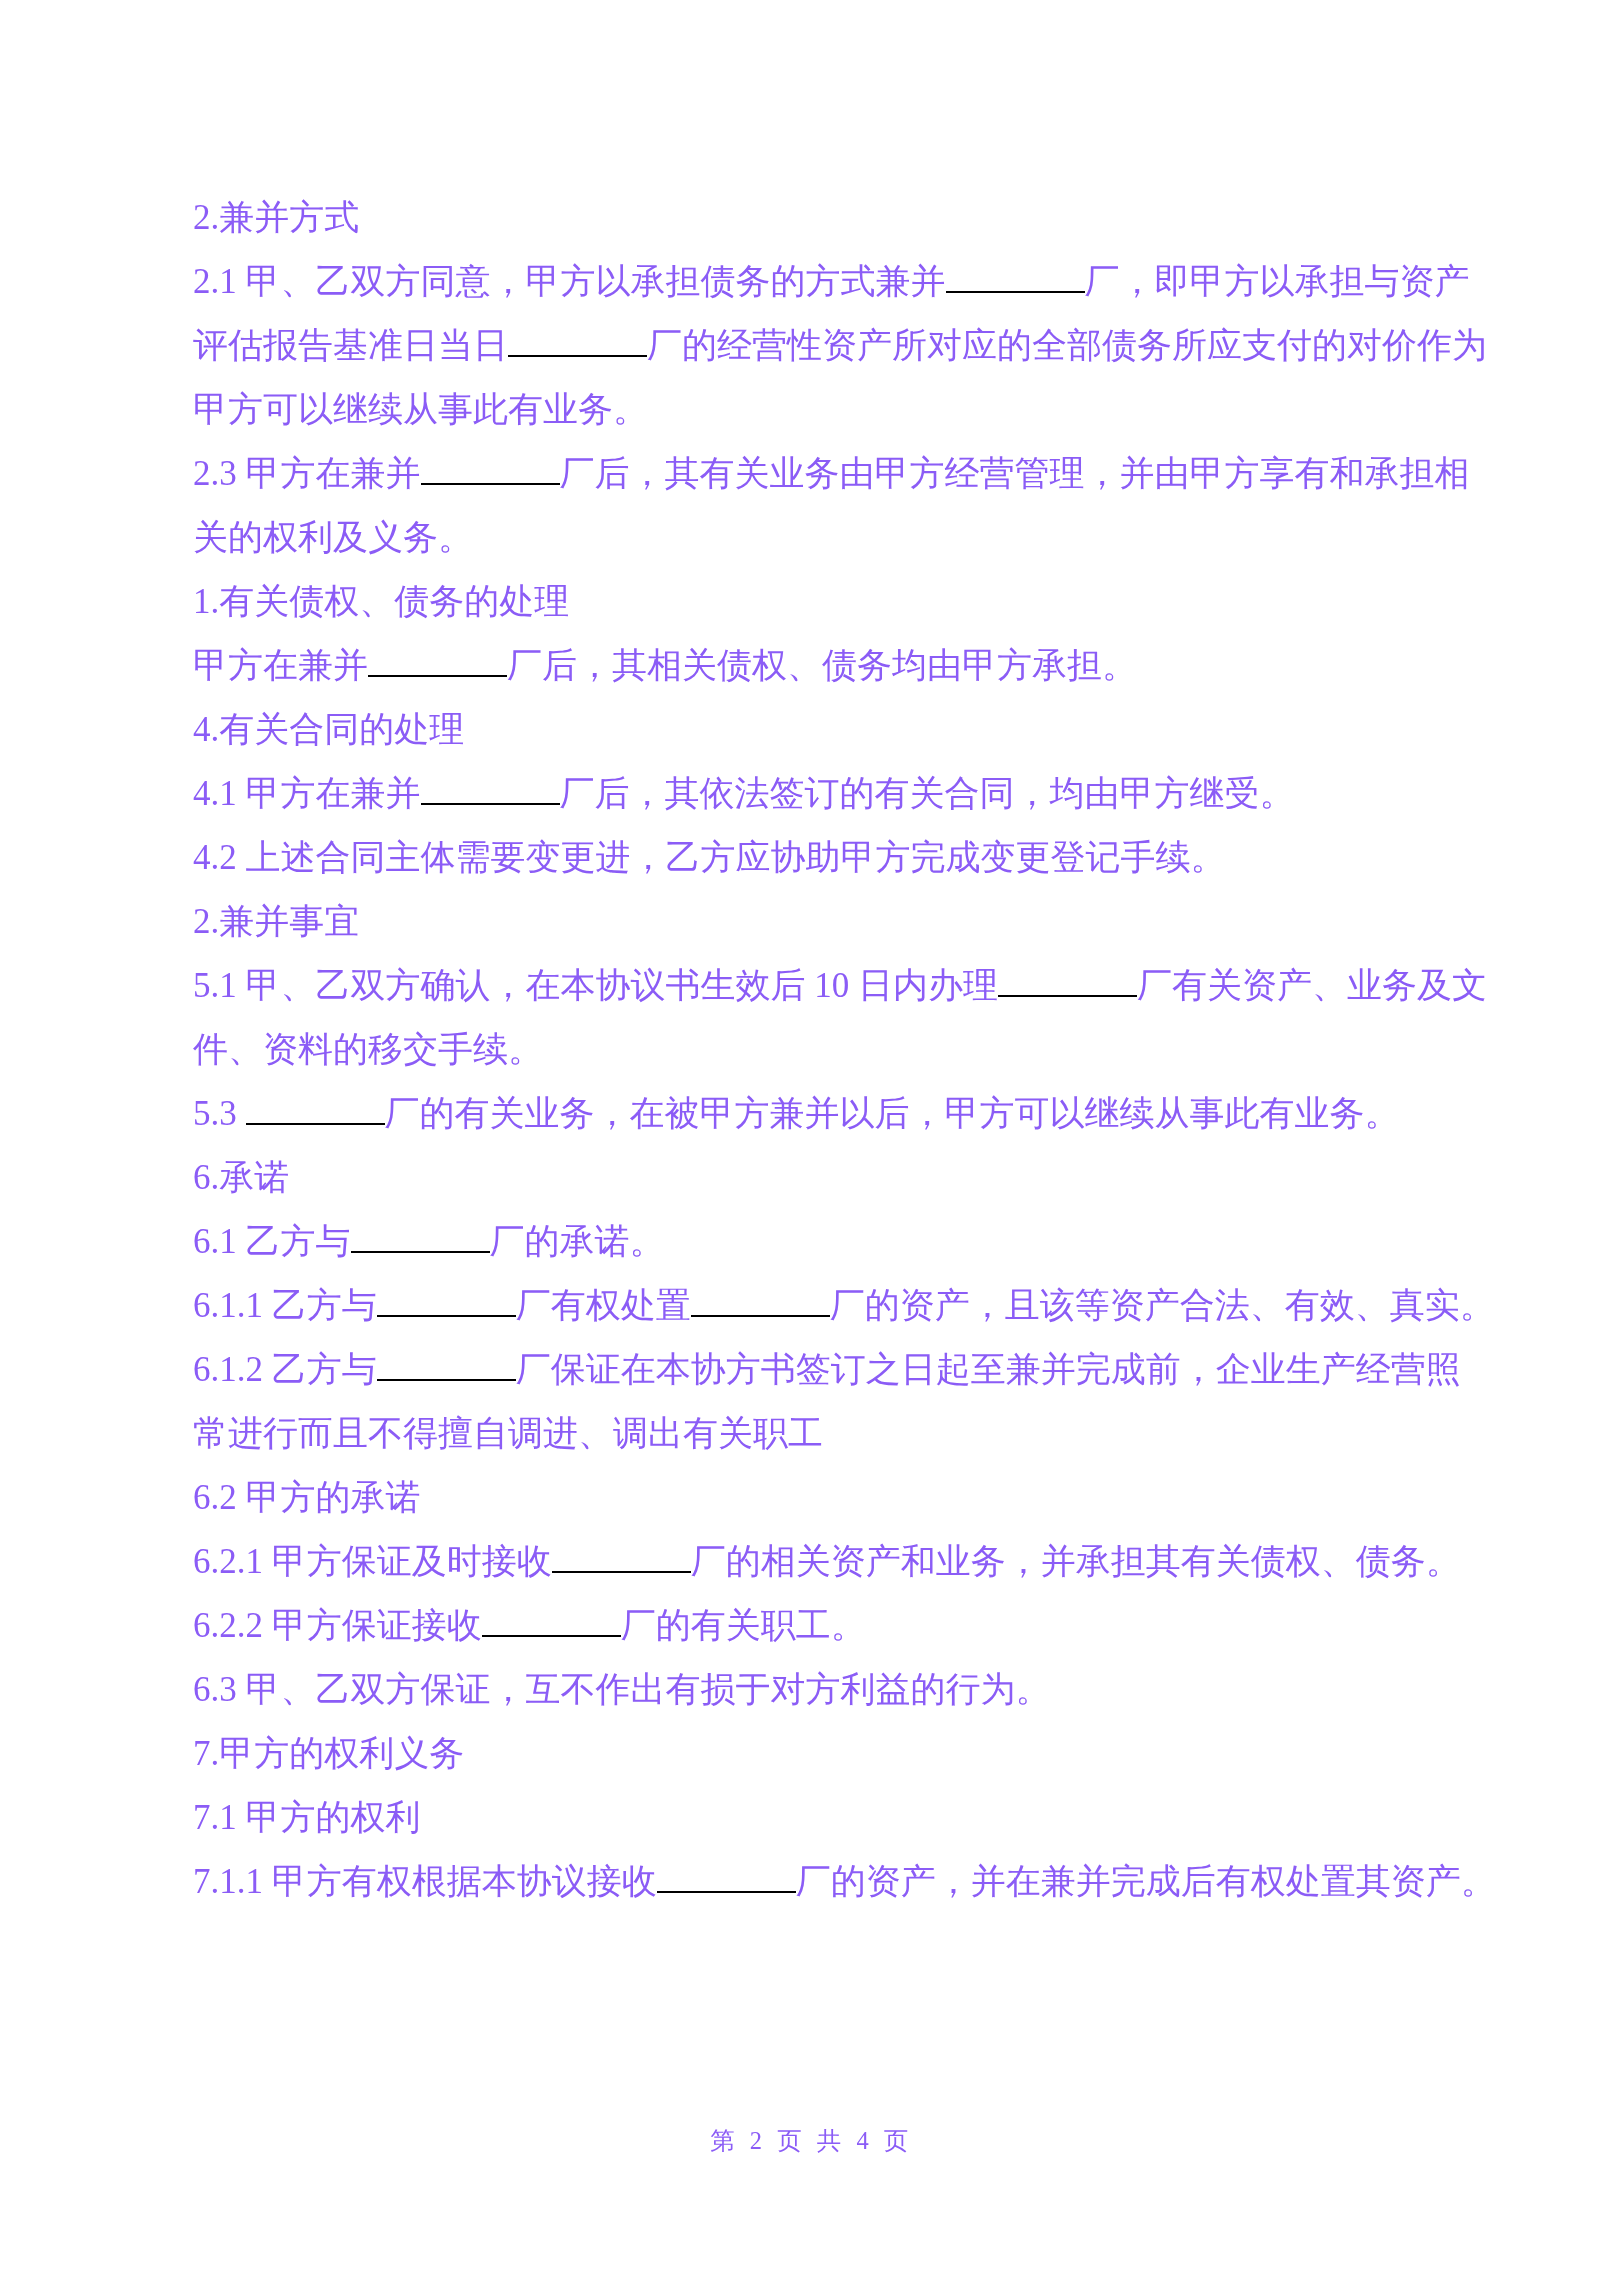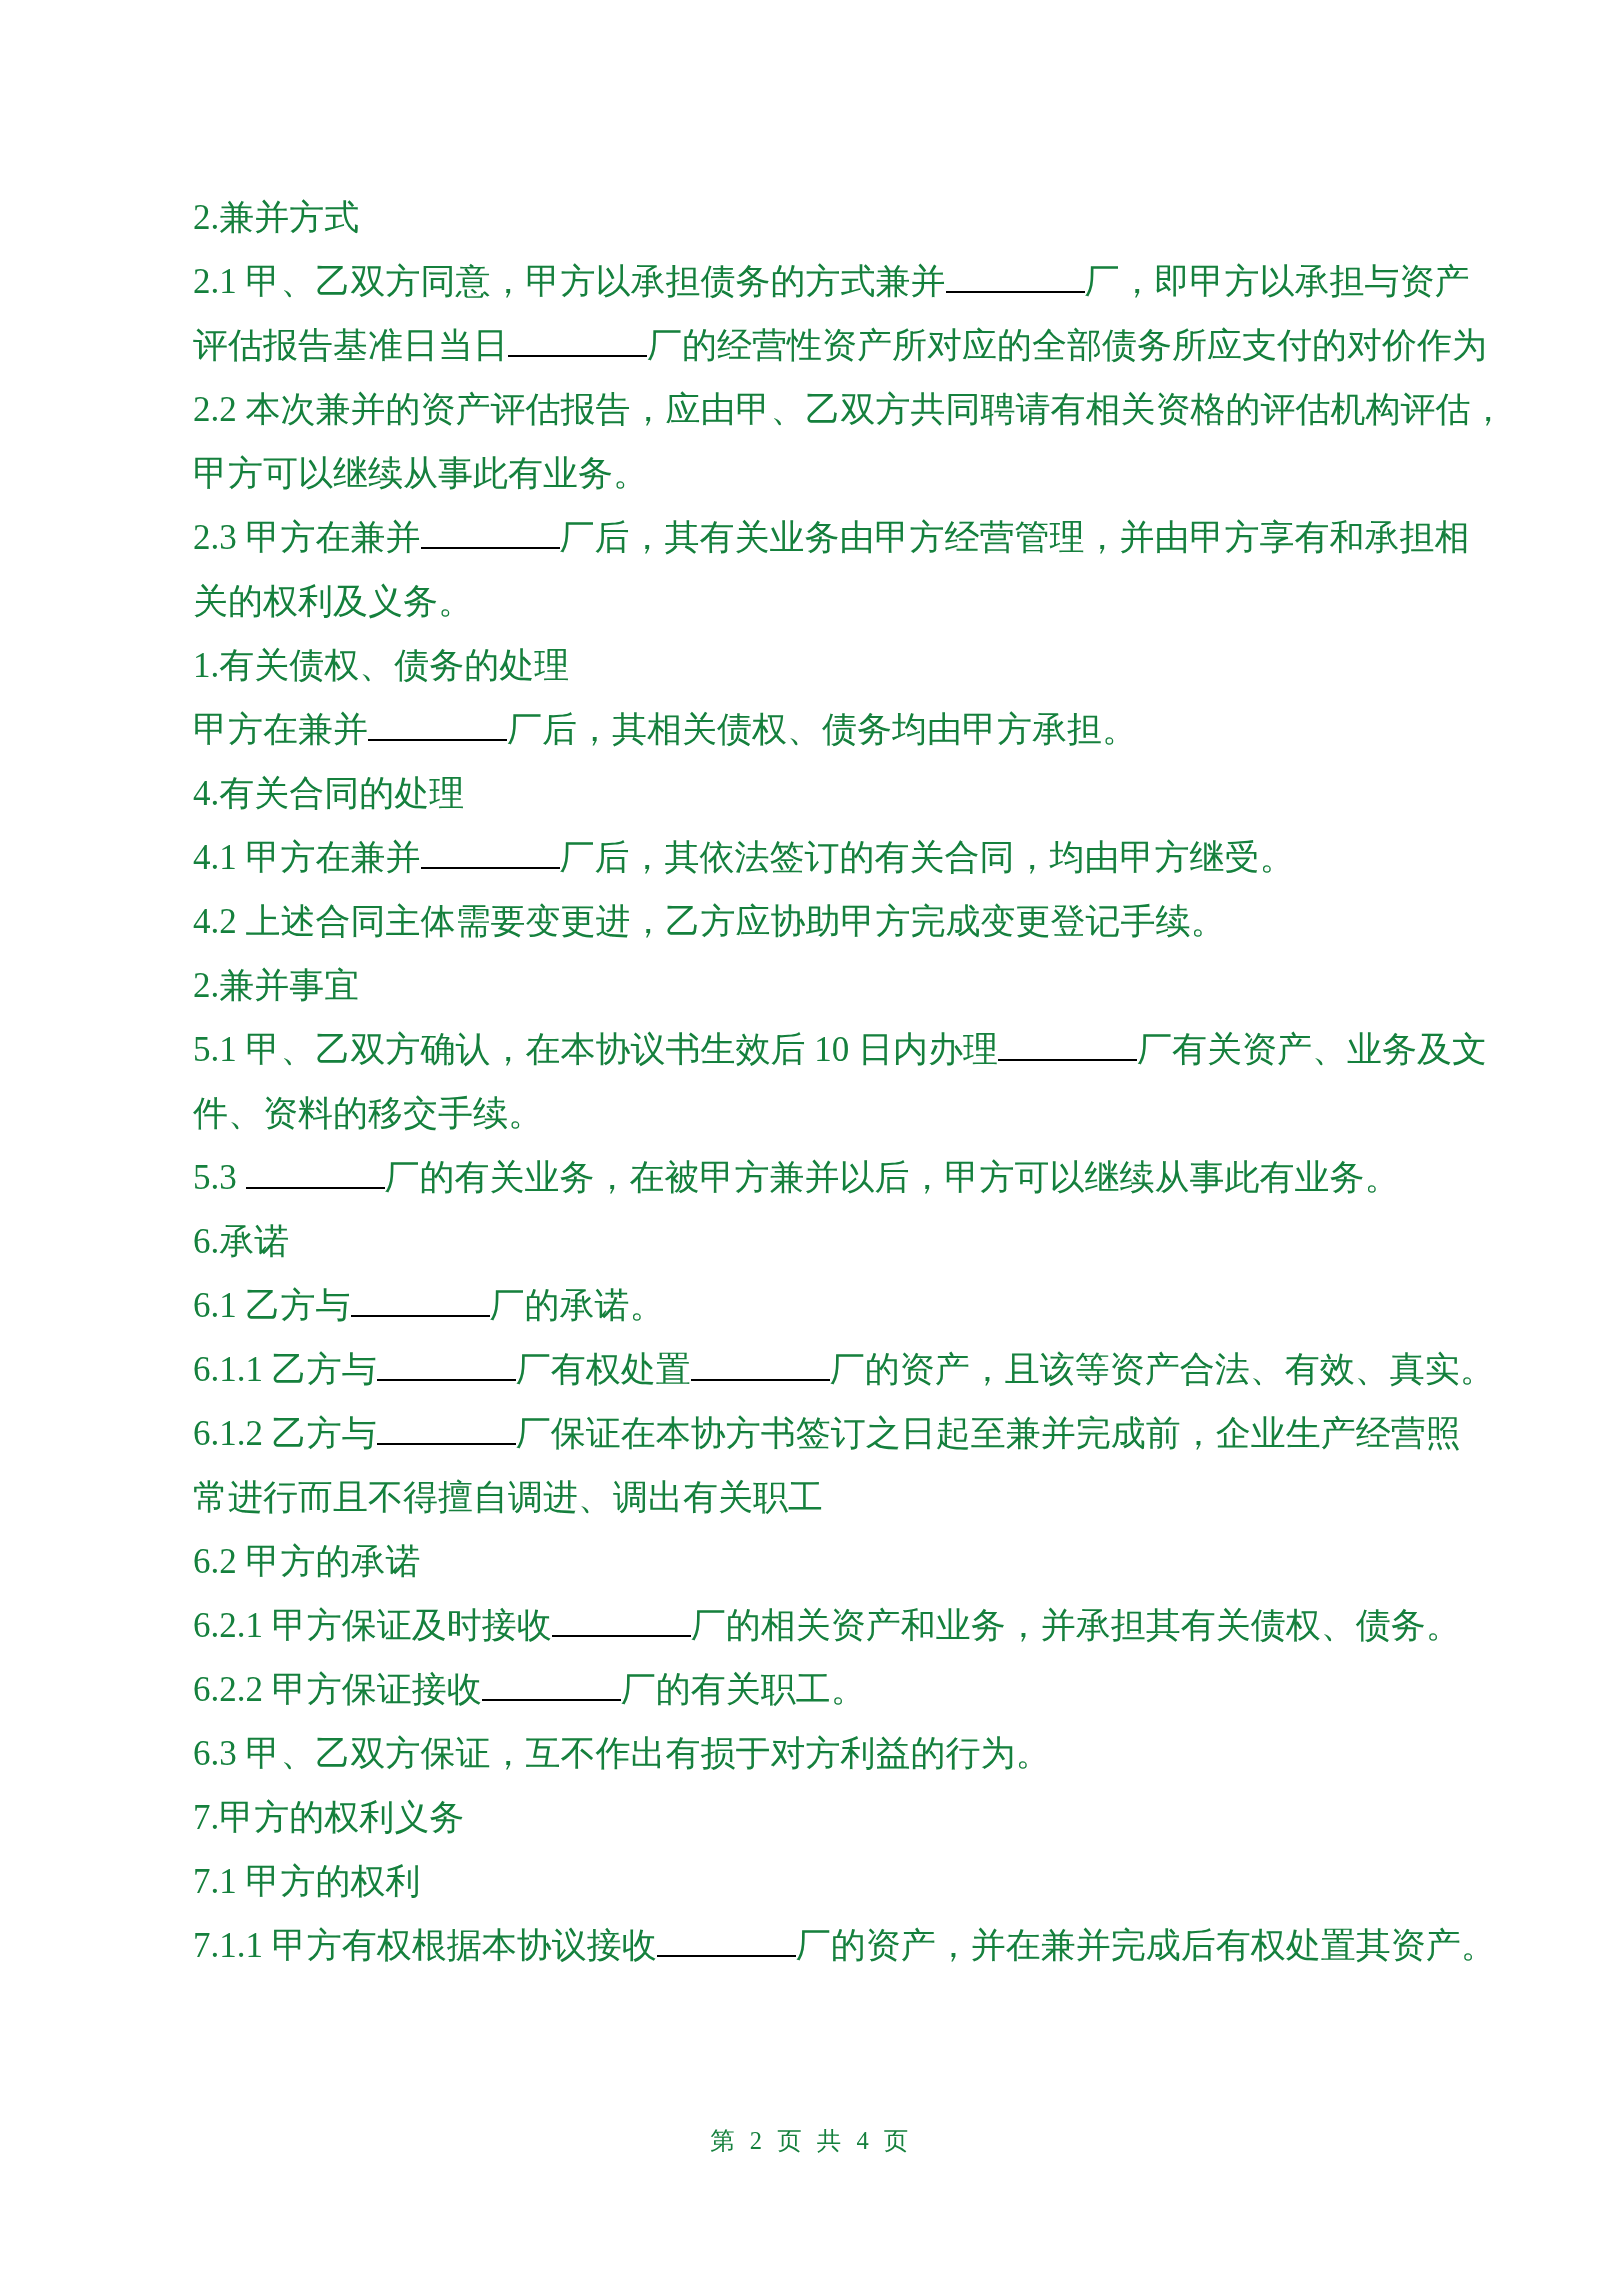--- a/index.html
+++ b/index.html
@@ -5,21 +5,21 @@
   html, body {
     margin: 0;
     padding: 0;
     background: #ffffff;
   }
   .page {
     position: relative;
     width: 1623px;
     height: 2217px;
     background: #ffffff;
-    color: #15803d;
+    color: #8b5cf6;
     font-family: "Liberation Serif", "DejaVu Serif", serif;
     overflow: hidden;
   }
   .doc {
     position: absolute;
     left: 193px;
     top: 186px;
     width: 1242px;
   }
   .para {
@@ -64,21 +64,20 @@
 <div class="page">
   <div class="doc">
       <div class="para">
         <div class="line">2.兼并方式</div>
       </div>
       <div class="para">
         <div class="line full">2.1 甲、乙双方同意，甲方以承担债务的方式兼并<span class="blank" style="width: 139px;"></span>厂，即甲方以承担与资产</div>
         <div class="line full">评估报告基准日当日<span class="blank" style="width: 139px;"></span>厂的经营性资产所对应的全部债务所应支付的对价作为</div>
       </div>
       <div class="para">
-        <div class="line full">2.2 本次兼并的资产评估报告，应由甲、乙双方共同聘请有相关资格的评估机构评估，</div>
         <div class="line">甲方可以继续从事此有业务。</div>
       </div>
       <div class="para">
         <div class="line full">2.3 甲方在兼并<span class="blank" style="width: 139px;"></span>厂后，其有关业务由甲方经营管理，并由甲方享有和承担相</div>
         <div class="line">关的权利及义务。</div>
       </div>
       <div class="para">
         <div class="line">1.有关债权、债务的处理</div>
       </div>
       <div class="para">

